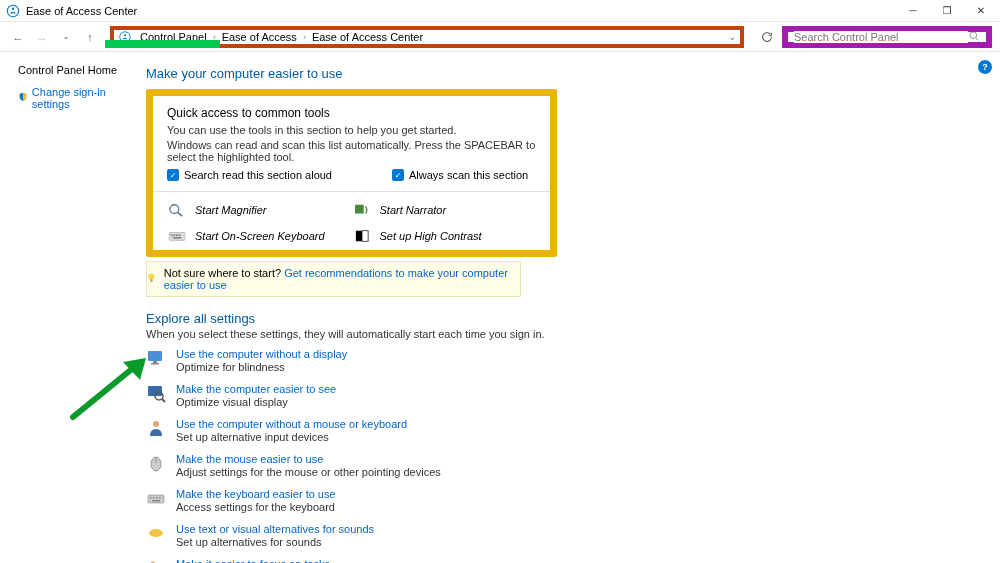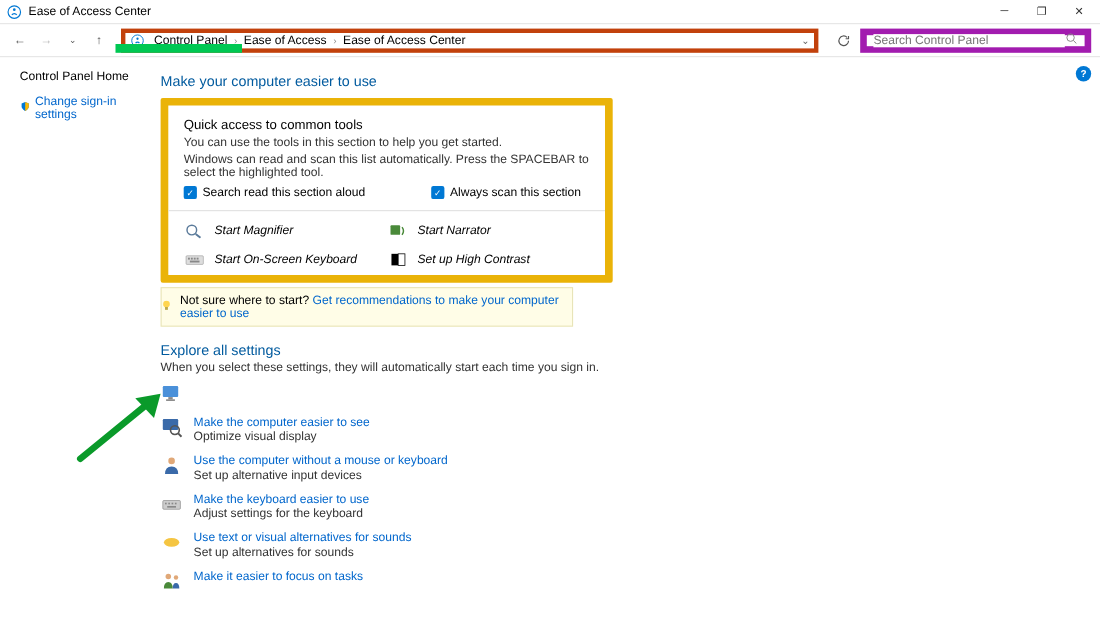--- a/index.html
+++ b/index.html
@@ -227,20 +227,24 @@
     <div class="explore-sub">When you select these settings, they will automatically start each time you sign in.</div>
 
     <div class="setting-row">
       <span class="setting-icon">
           <svg viewBox="0 0 20 20">
             <rect x="2" y="3" width="14" height="10" rx="1" fill="#4a90d9"></rect>
             <rect x="7" y="13" width="4" height="2" fill="#888"></rect>
             <rect x="5" y="15" width="8" height="1.5" fill="#888"></rect>
           </svg>
         </span>
+      <div class="setting-text">
+        <a class="setting-link">Use the computer without a display</a>
+        <span class="setting-desc">Optimize for blindness</span>
+      </div>
     </div>
 
     <div class="setting-row">
       <span class="setting-icon">
           <svg viewBox="0 0 20 20">
             <rect x="2" y="3" width="14" height="10" rx="1" fill="#3a6aa9"></rect>
             <circle cx="13" cy="13" r="4" fill="none" stroke="#555" stroke-width="1.5"></circle>
             <line x1="16" y1="16" x2="19" y2="19" stroke="#555" stroke-width="1.8"></line>
           </svg>
         </span>
@@ -256,35 +260,47 @@
             <circle cx="10" cy="6" r="3" fill="#e0a878"></circle>
             <path d="M4 18 Q4 11 10 11 Q16 11 16 18 Z" fill="#3a6aa9"></path>
           </svg>
         </span>
       <div class="setting-text">
         <a class="setting-link">Use the computer without a mouse or keyboard</a>
         <span class="setting-desc">Set up alternative input devices</span>
       </div>
     </div>
 
+    <div class="setting-row">
+      <span class="setting-icon">
+          <svg viewBox="0 0 20 20">
+            <ellipse cx="10" cy="11" rx="5" ry="7" fill="#ccc" stroke="#888" stroke-width="0.8"></ellipse>
+            <line x1="10" y1="4" x2="10" y2="10" stroke="#888" stroke-width="0.8"></line>
+          </svg>
+        </span>
+      <div class="setting-text">
+        <a class="setting-link">Make the mouse easier to use</a>
+        <span class="setting-desc">Adjust settings for the mouse or other pointing devices</span>
+      </div>
+    </div>
 
     <div class="setting-row">
       <span class="setting-icon">
           <svg viewBox="0 0 20 20">
             <rect x="2" y="7" width="16" height="8" rx="1" fill="#ccc" stroke="#888" stroke-width="0.6"></rect>
             <rect x="4" y="9" width="1.5" height="1.5" fill="#888"></rect>
             <rect x="7" y="9" width="1.5" height="1.5" fill="#888"></rect>
             <rect x="10" y="9" width="1.5" height="1.5" fill="#888"></rect>
             <rect x="13" y="9" width="1.5" height="1.5" fill="#888"></rect>
             <rect x="6" y="12" width="8" height="1.5" fill="#888"></rect>
           </svg>
         </span>
       <div class="setting-text">
         <a class="setting-link">Make the keyboard easier to use</a>
-        <span class="setting-desc">Adjust settings for the keyboard</span>
+        <span class="setting-desc">Access settings for the keyboard</span>
       </div>
     </div>
 
     <div class="setting-row">
       <span class="setting-icon">
           <svg viewBox="0 0 20 20">
             <ellipse cx="10" cy="10" rx="7" ry="4" fill="#f5c542"></ellipse>
           </svg>
         </span>
       <div class="setting-text">

